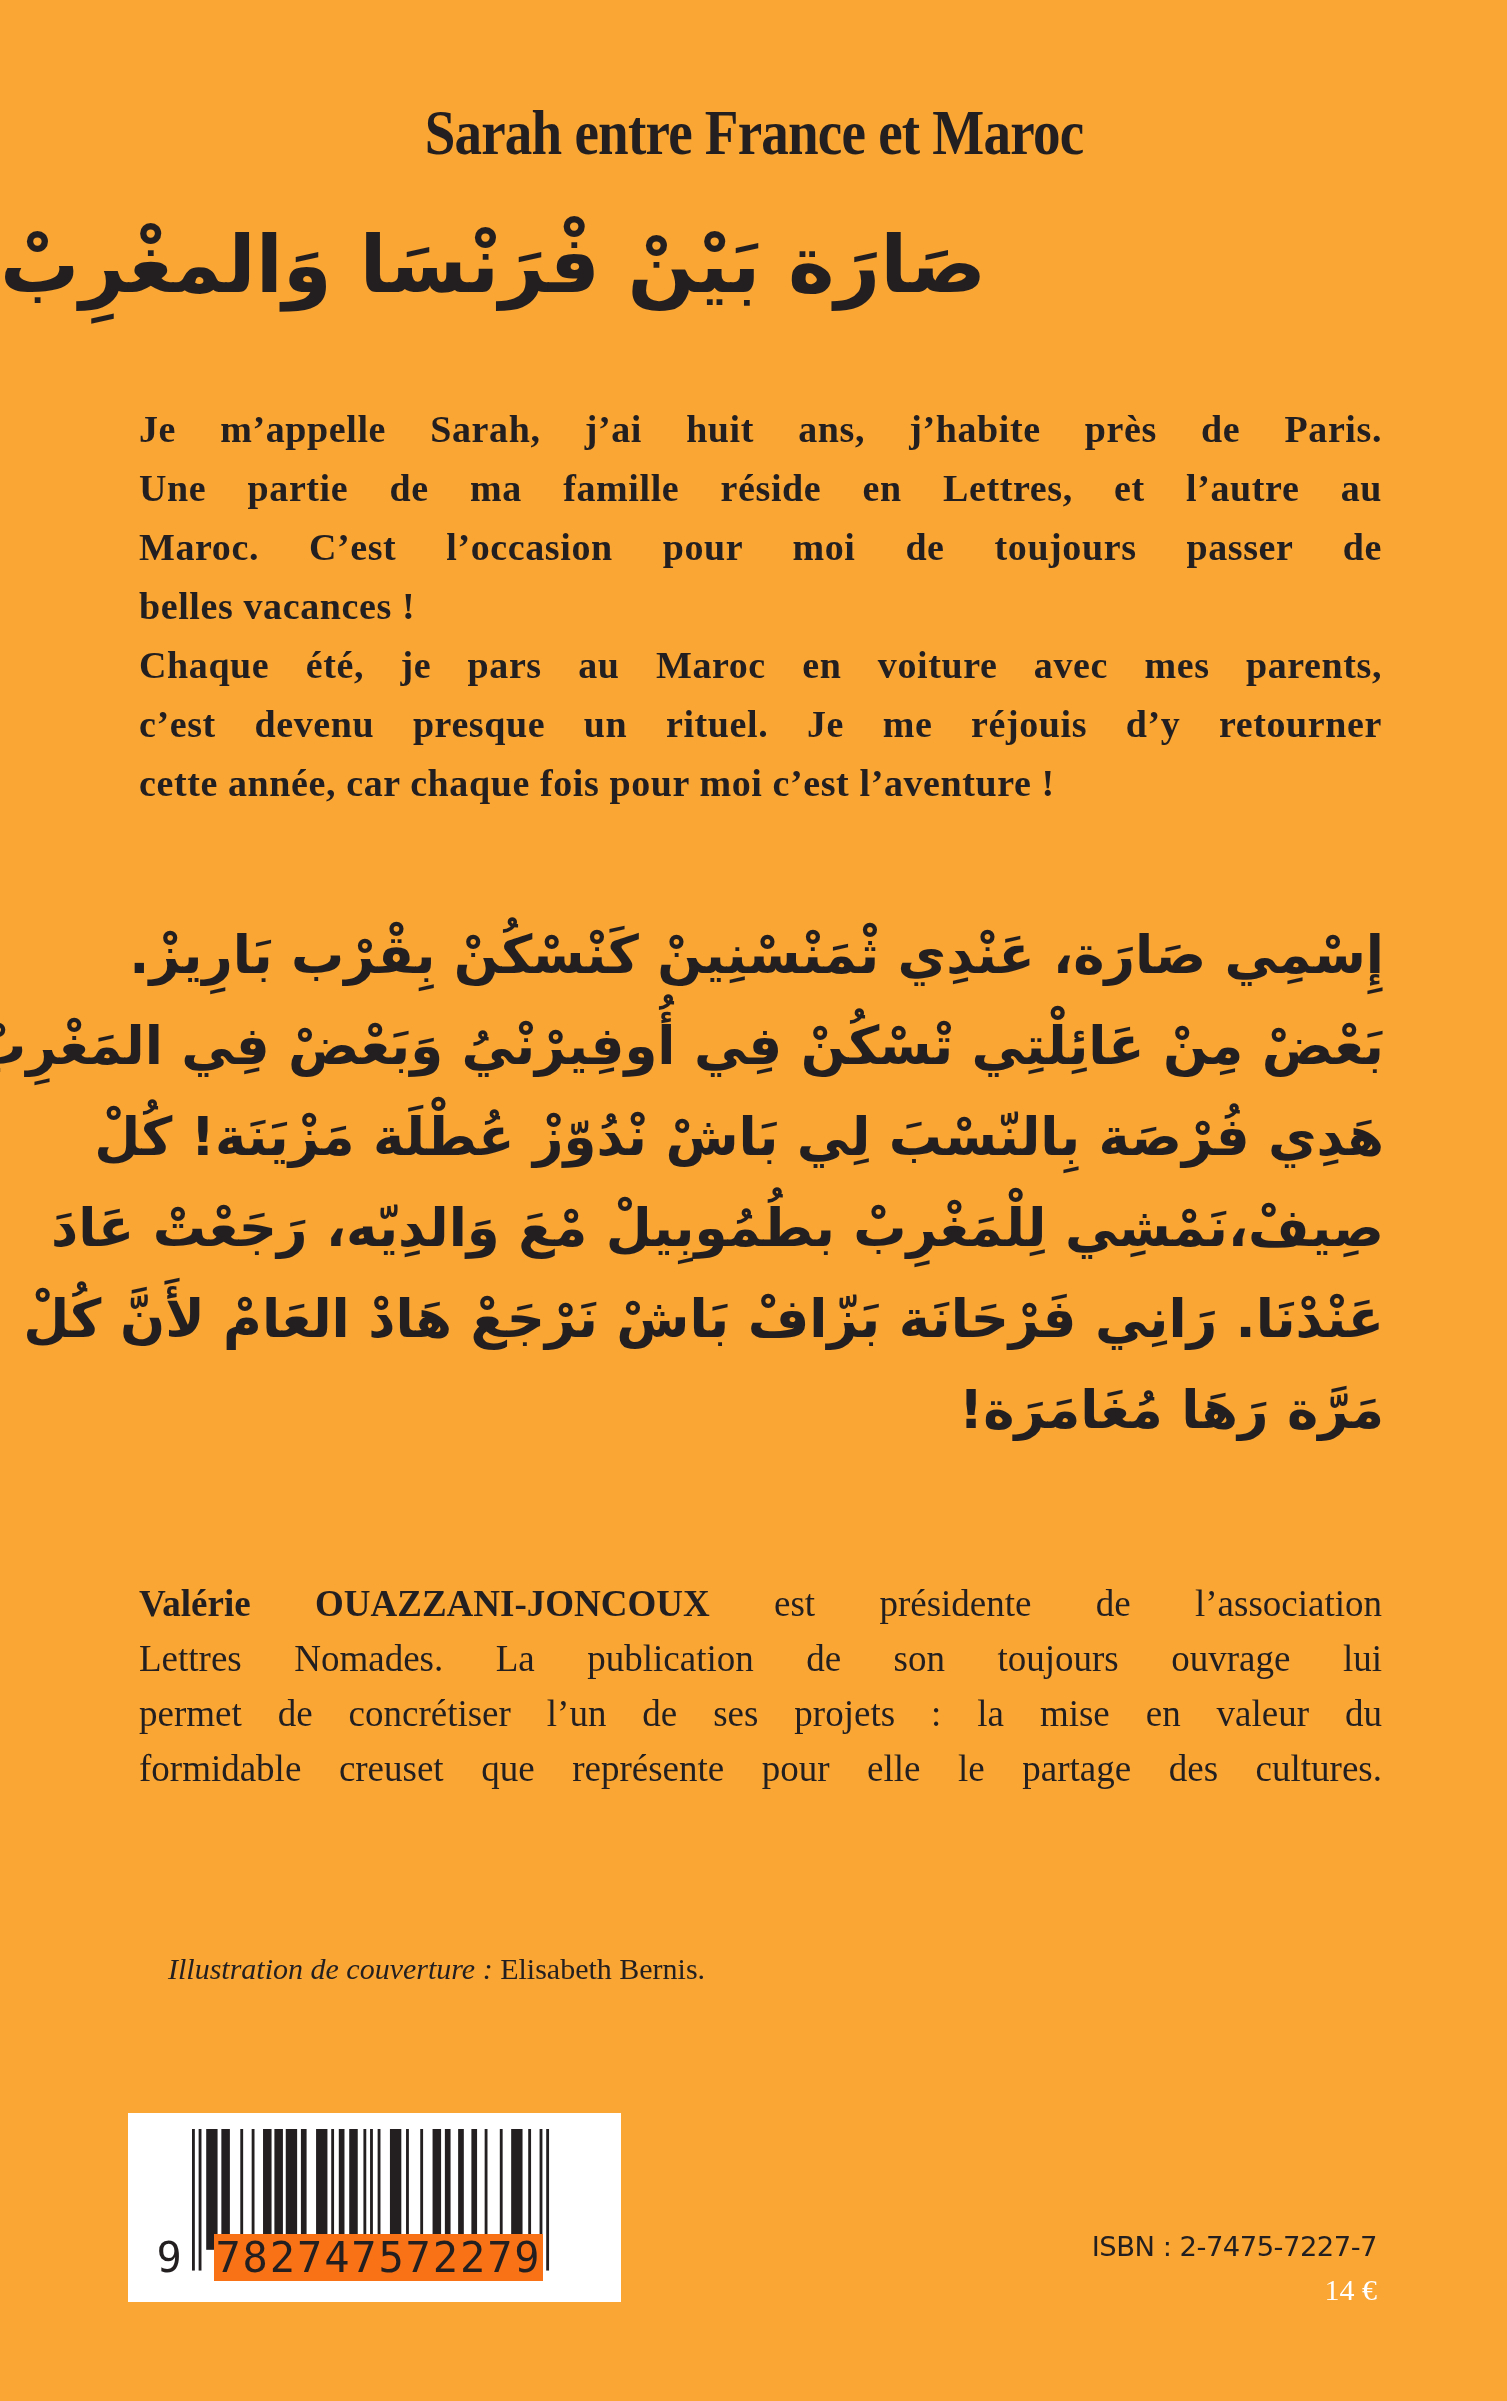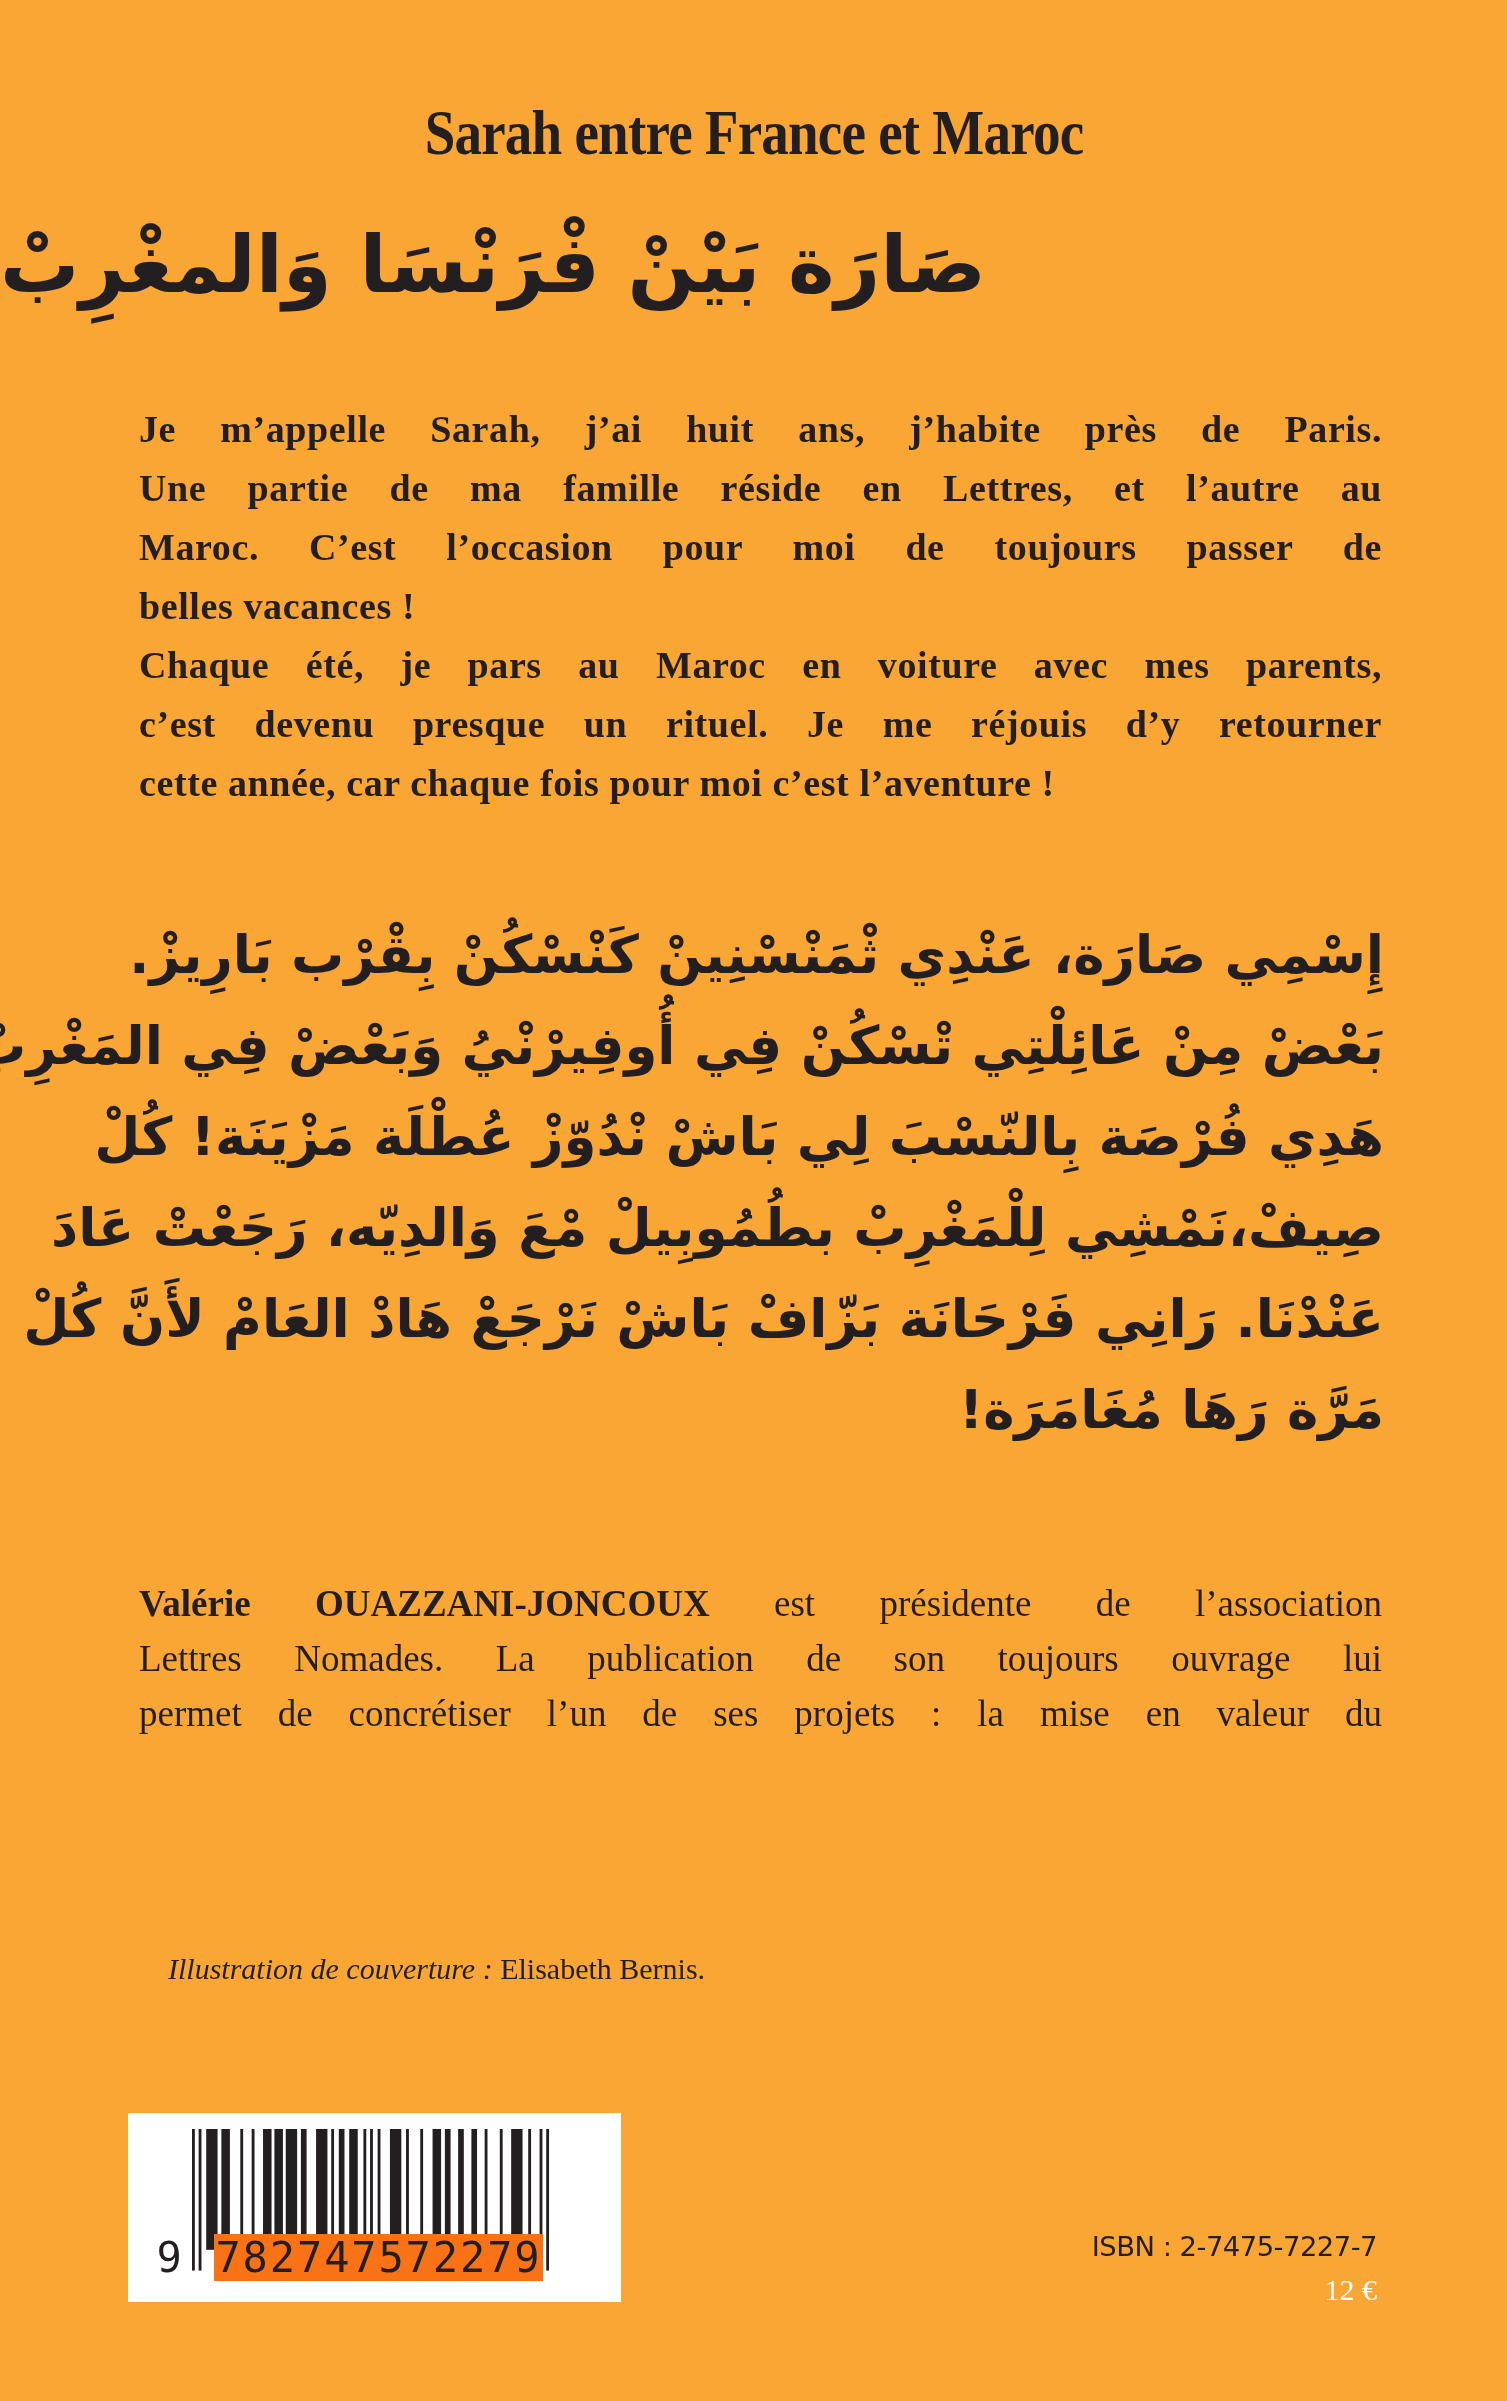--- a/index.html
+++ b/index.html
@@ -133,20 +133,21 @@
 </div>
 
 <div class="abs bio">
   <span class="line">
     <span class="author">Valérie</span>
     <span class="author">OUAZZANI-JONCOUX</span>
     <span>est présidente de l’association</span>
   </span>
   <span class="line">Lettres Nomades. La publication de son toujours ouvrage lui</span>
   <span class="line">permet de concrétiser l’un de ses projets : la mise en valeur du</span>
+  <span class="line">formidable creuset que représente pour elle le partage des cultures.</span>
 </div>
 
 <div class="abs credit">
   <span class="label">Illustration de couverture :</span>
   <span>Elisabeth Bernis.</span>
 </div>
 
 <div class="abs barcode-box">
   <svg class="barcode-bars" viewBox="0 0 378 160" preserveAspectRatio="none">
     <g fill="#231F20">
@@ -188,14 +189,14 @@
     </g>
   </svg>
   <div class="barcode-digits">
     <span style="left:0;top:0;background:transparent;">9</span>
     <span style="left:59px;top:0;letter-spacing:1.9px;">782747</span>
     <span style="left:222px;top:0;letter-spacing:1.9px;">572279</span>
   </div>
 </div>
 
 <div class="abs isbn">ISBN : 2-7475-7227-7</div>
-<div class="abs price">12 €</div>
+<div class="abs price">14 €</div>
 
 
 </body></html>

